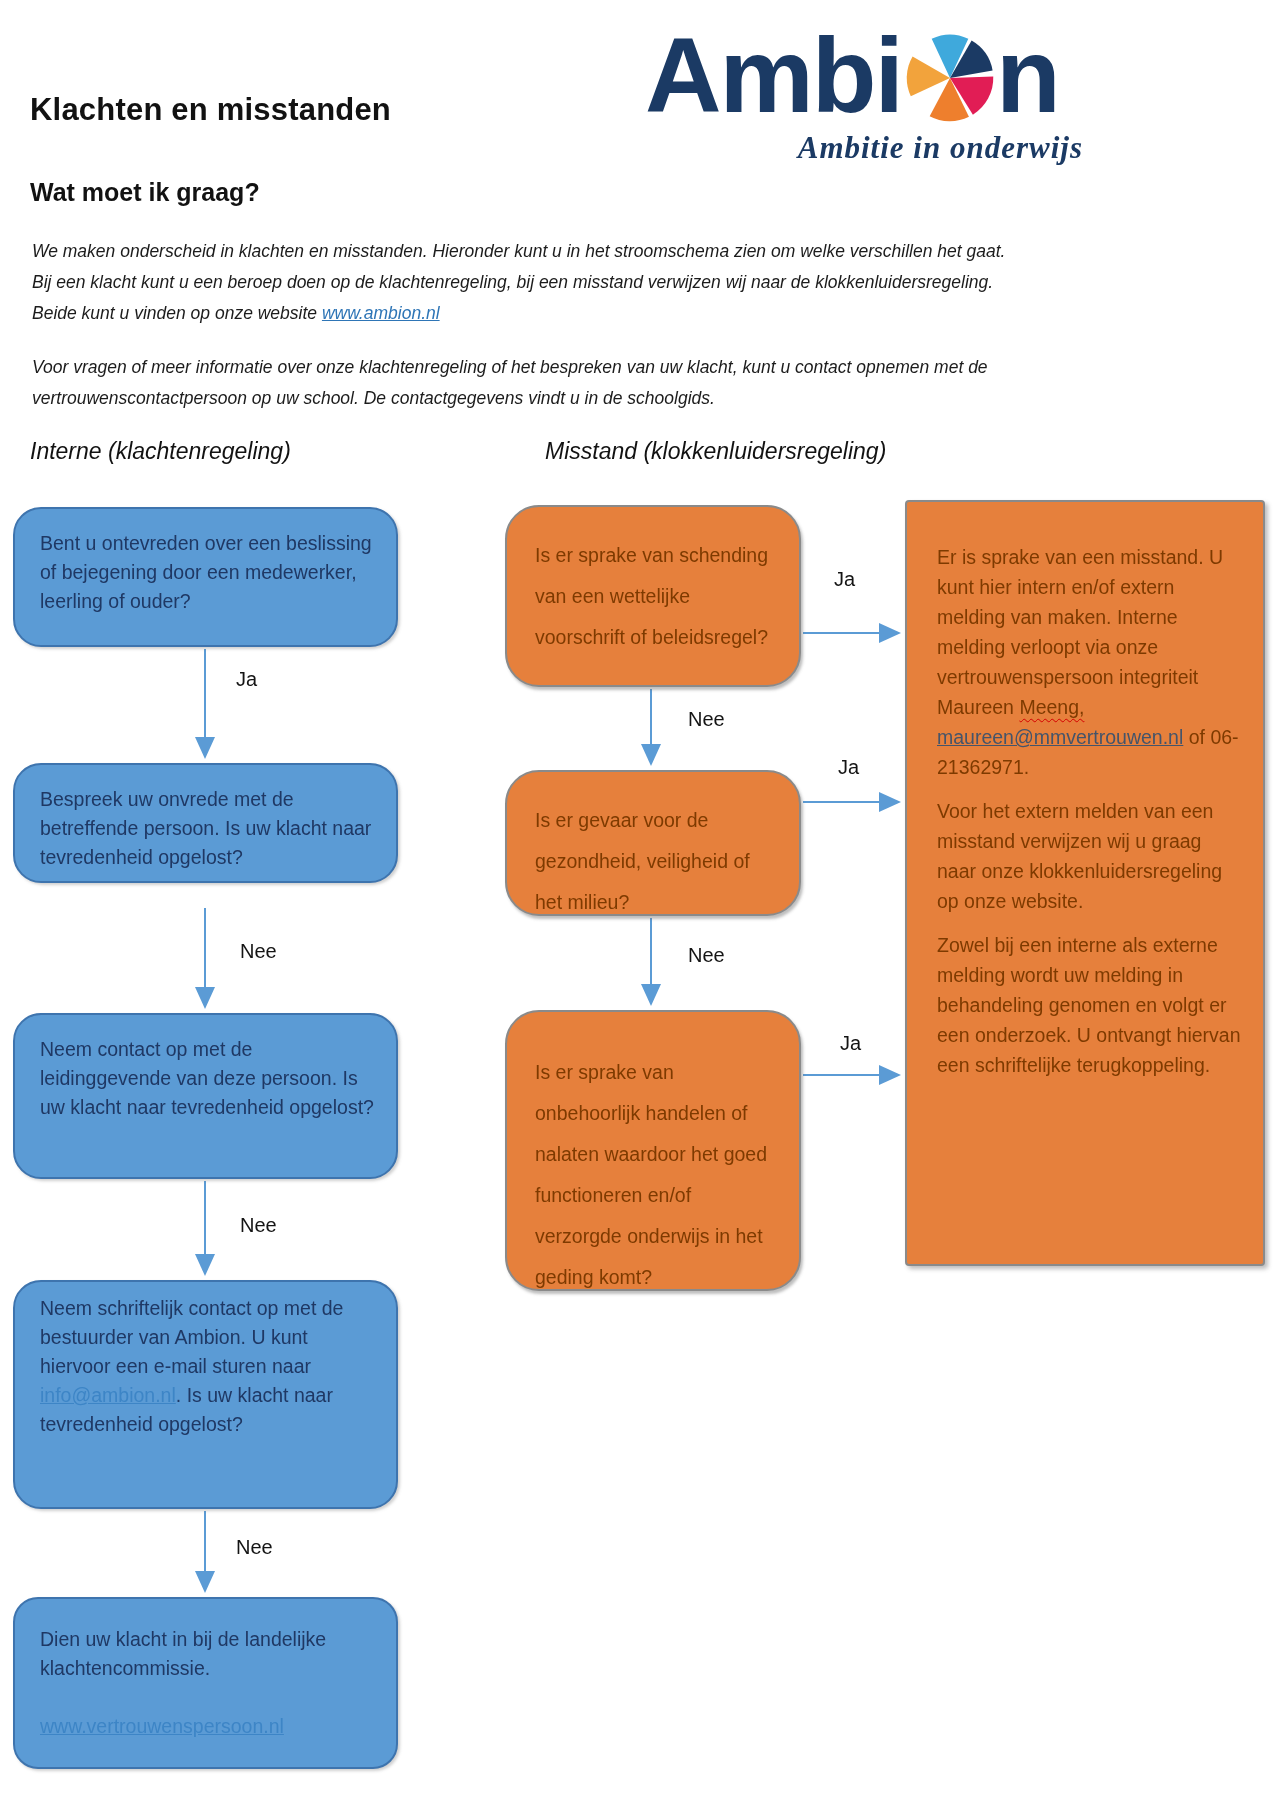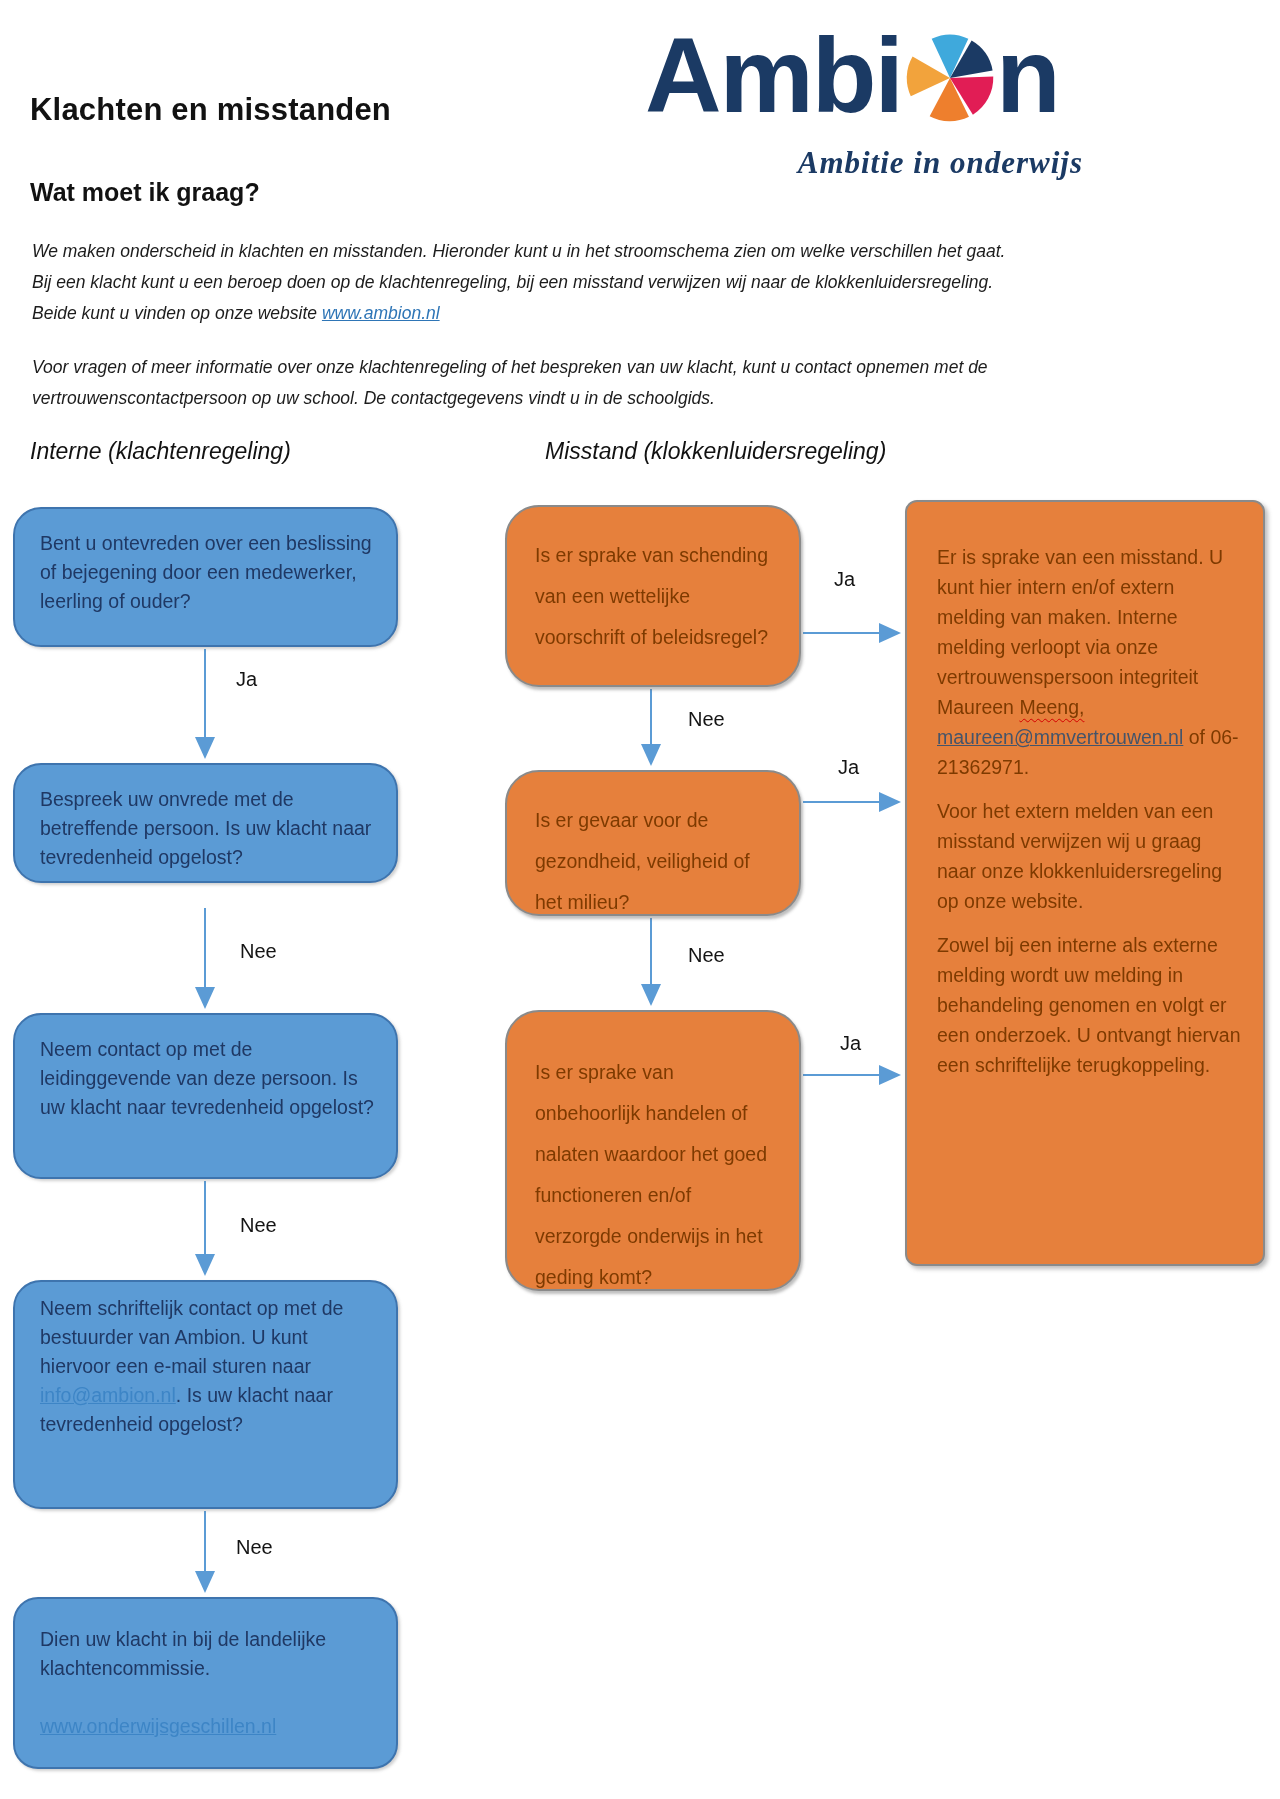--- a/index.html
+++ b/index.html
@@ -16,21 +16,21 @@
   a,.lnk{cursor:pointer;}
   .lnk{color:#2E75B6;text-decoration:underline;}
   .lnk-box{color:#3D85C6;text-decoration:underline;}
   .lnk-dark{color:#44546A;text-decoration:underline;}
   .misspelled{text-decoration:underline wavy #D40000;text-decoration-thickness:1px;text-underline-offset:4px;}
 
   
   .logo{position:absolute;left:645px;top:22px;width:440px;}
   .logo-word{display:flex;align-items:center;font-size:106px;font-weight:bold;color:#1B3A64;letter-spacing:-2px;line-height:1;}
   .pinwheel{width:92px;height:92px;margin:6px 0 0 2px;}
-  .tagline{font-family:"Liberation Serif",serif;font-size:31px;font-style:italic;font-weight:bold;color:#1B3A64;text-align:right;margin-top:17px;letter-spacing:1px;padding-right:2px;}
+  .tagline{font-family:"Liberation Serif",serif;font-size:31px;font-style:italic;font-weight:bold;color:#1B3A64;text-align:right;margin-top:2px;letter-spacing:1px;padding-right:2px;}
 
   
   .col-heading{position:absolute;top:438px;font-size:23px;font-style:italic;color:#121212;}
   .col-heading.left{left:30px;}
   .col-heading.right{left:545px;}
 
   
   .bbox{
     position:absolute;left:13px;width:385px;box-sizing:border-box;
     background:#5B9BD5;border:2px solid #3E74AE;border-radius:28px;
@@ -49,21 +49,21 @@
     background:#E6803C;border:2px solid #8A8A8A;border-radius:34px;
     color:#7E3A00;font-size:19.5px;line-height:41px;padding:28px 22px 8px 28px;
     box-shadow:2px 3px 3px rgba(110,110,110,.45);
   }
   .m1{top:505px;height:182px;}
   .m2{top:770px;height:146px;}
   .m3{top:1010px;height:281px;padding-top:40px;}
 
   .result{
     position:absolute;left:905px;top:500px;width:360px;height:766px;box-sizing:border-box;
-    background:#E6803C;border:2px solid #8A8A8A;border-radius:12px;
+    background:#E6803C;border:2px solid #8A8A8A;border-radius:4px;
     color:#7E3A00;font-size:19.5px;line-height:30px;padding:40px 22px 8px 30px;
     box-shadow:3px 3px 4px rgba(110,110,110,.45);
   }
   .result p{margin:0 0 14px 0;}
 
   
   .flabel{position:absolute;font-size:20px;color:#141414;}
 
   
   .connectors{position:absolute;left:0;top:0;width:1280px;height:1799px;pointer-events:none;}
@@ -123,21 +123,21 @@
   <div class="flabel" style="left:834px;top:568px;">Ja</div>
   <div class="flabel" style="left:838px;top:756px;">Ja</div>
   <div class="flabel" style="left:840px;top:1032px;">Ja</div>
 
   <div class="bbox b1">Bent u ontevreden over een beslissing of bejegening door een medewerker, leerling of ouder?</div>
   <div class="bbox b2">Bespreek uw onvrede met de betreffende persoon. Is uw klacht naar tevredenheid opgelost?</div>
   <div class="bbox b3">Neem contact op met de leidinggevende van deze persoon. Is uw klacht naar tevredenheid opgelost?</div>
   <div class="bbox b4"><span>Neem schriftelijk contact op met de bestuurder van Ambion. U kunt hiervoor een e-mail sturen naar </span><span class="lnk-box">info@ambion.nl</span><span>. Is uw klacht naar tevredenheid opgelost?</span></div>
   <div class="bbox b5">
     <div>Dien uw klacht in bij de landelijke klachtencommissie.</div>
-    <div class="gap lnk-box">www.onderwijsgeschillen.nl</div>
+    <div class="gap lnk-box">www.vertrouwenspersoon.nl</div>
   </div>
 
   <div class="obox m1">Is er sprake van schending van een wettelijke voorschrift of beleidsregel?</div>
   <div class="obox m2">Is er gevaar voor de gezondheid, veiligheid of het milieu?</div>
   <div class="obox m3">Is er sprake van onbehoorlijk handelen of nalaten waardoor het goed functioneren en/of verzorgde onderwijs in het geding komt?</div>
 
   <div class="result">
     <p><span>Er is sprake van een misstand. U kunt hier intern en/of extern melding van maken. Interne melding verloopt via onze vertrouwenspersoon integriteit Maureen </span><span class="misspelled">Meeng,</span> <span class="lnk-dark">maureen@mmvertrouwen.nl</span><span> of 06-21362971.</span></p>
     <p>Voor het extern melden van een misstand verwijzen wij u graag naar onze klokkenluidersregeling op onze website.</p>
     <p>Zowel bij een interne als externe melding wordt uw melding in behandeling genomen en volgt er een onderzoek. U ontvangt hiervan een schriftelijke terugkoppeling.</p>

